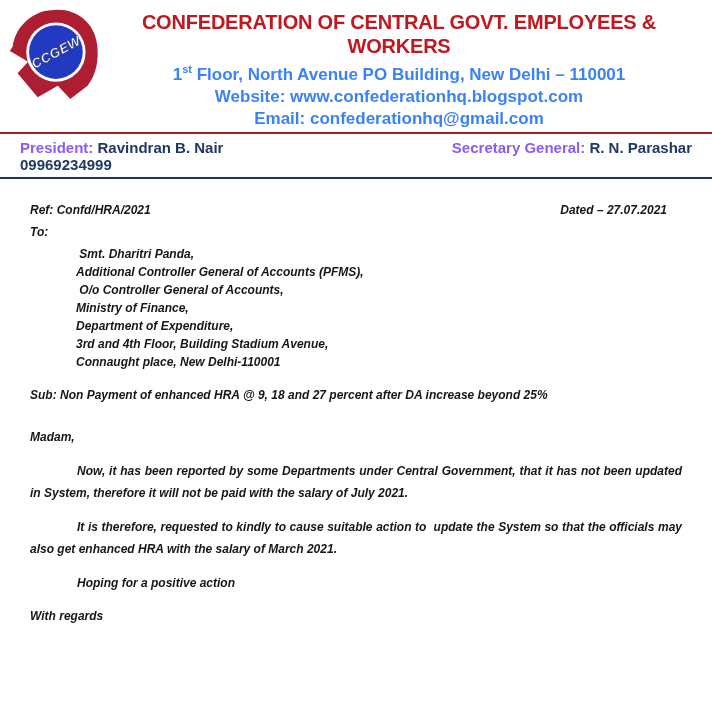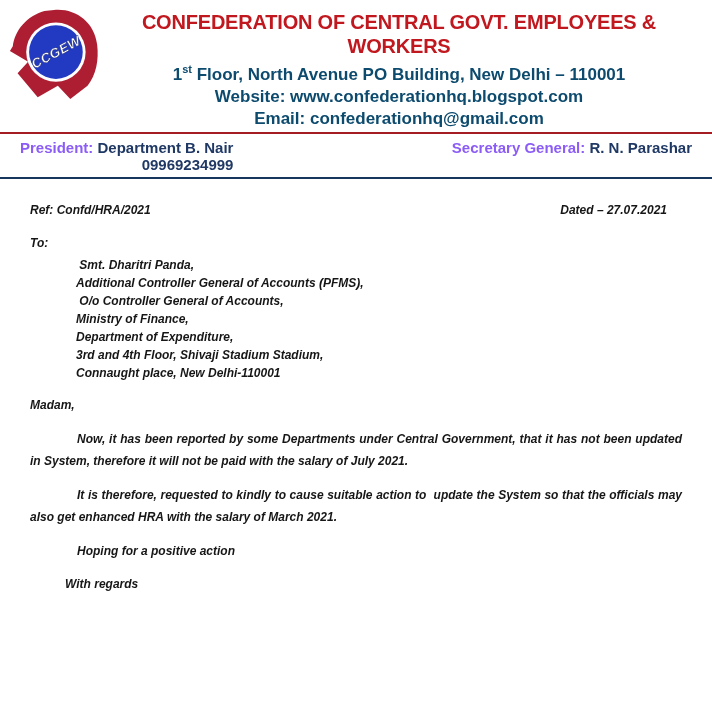--- a/index.html
+++ b/index.html
@@ -18,21 +18,21 @@
   .head-text { flex: 1; text-align: center; padding-right: 14px; }
   .org-name {
     color: #C1171E;
     font-weight: bold;
     font-size: 20px;
     line-height: 24px;
     margin-top: 5px;
     letter-spacing: -0.2px;
   }
   .head-line {
-    color: #0c4a6e;
+    color: #3b82f6;
     font-weight: bold;
     font-size: 17px;
     line-height: 21px;
     margin-top: 1px;
   }
   .head-line sup { font-size: 11px; }
 
   
   .rule-red  { height: 2px; background: #A61C23; margin-top: 3px; }
   .rule-navy { height: 2px; background: #17365D; }
@@ -41,45 +41,45 @@
   .contacts {
     display: flex;
     justify-content: space-between;
     padding: 5px 20px 4px 20px;
     font-size: 15px;
     font-weight: bold;
     color: #1F3864;
     line-height: 17px;
   }
   .contact-label { color: #8b5cf6; }
-  .contact-left .phone-line { text-align: right; }
+  .contact-left .phone-line { text-align: left; }
   .contact-right { text-align: right; }
 
   
   .letter {
     padding: 0 30px;
     font-size: 12px;
     font-weight: bold;
     font-style: italic;
     color: #161616;
     line-height: 22px;
   }
   .letter .pre { white-space: pre-wrap; }
   .ref-row { display: flex; justify-content: space-between; margin-top: 20px; }
   .dated { margin-right: 15px; }
-  .to-label { margin-top: 11px; }
+  .to-label { }
   .to-block { margin-left: 46px; margin-top: 2px; line-height: 18px; }
   .subject { margin-top: 13px; text-align: justify; }
-  .salutation { margin-top: 12px; }
+  .salutation { margin-top: 20px; }
   .para { text-align: justify; text-indent: 47px; }
   .para-0 { margin-top: 10px; }
   .para-1 { margin-top: 12px; }
   .para-2 { margin-top: 12px; }
   .closing { margin-top: 11px; margin-left: 47px; }
-  .regards { margin-top: 11px; margin-left: 35px; }
+  .regards { margin-top: 11px; }
 </style>
 </head>
 <body>
 
 <div class="page">
 
   <header class="letterhead">
     <div class="logo-wrap">
       <svg width="92" height="98" viewBox="0 0 96 100">
         <path d="M 38 5 C 20 10 7 25 5 42 L 2 47 L 21 58 L 10 70 L 31 95 L 52 83 L 65 97 L 83 83 C 92 72 95 56 93 40 C 90 16 70 2 48 4 Z" fill="#AE1E32"></path>
@@ -95,21 +95,21 @@
       <div class="head-line">Email: confederationhq@gmail.com</div>
     </div>
   </header>
 
   <div class="rule-red"></div>
 
   <div class="contacts">
     <div class="contact-left">
       <div>
         <span class="contact-label">President:</span>
-        <span>Department B. Nair</span>
+        <span>Ravindran B. Nair</span>
       </div>
       <div class="phone-line">09969234999</div>
     </div>
     <div class="contact-right">
       <div>
         <span class="contact-label">Secretary General:</span>
         <span>R. N. Parashar</span>
       </div>
     </div>
   </div>
@@ -123,24 +123,25 @@
     </div>
 
     <div class="to-label">To:</div>
 
     <div class="to-block">
       <div class="pre"> Smt. Dharitri Panda,</div>
       <div class="pre">Additional Controller General of Accounts (PFMS),</div>
       <div class="pre"> O/o Controller General of Accounts,</div>
       <div class="pre">Ministry of Finance,</div>
       <div class="pre">Department of Expenditure,</div>
-      <div class="pre">3rd and 4th Floor, Shivaji Stadium Stadium,</div>
+      <div class="pre">3rd and 4th Floor, Building Stadium Avenue,</div>
       <div class="pre">Connaught place, New Delhi-110001</div>
     </div>
 
+    <div class="subject pre">Sub: Non Payment of enhanced HRA @ 9, 18 and 27 percent after DA increase beyond 25%</div>
 
     <div class="salutation">Madam,</div>
 
     <p class="para para-1 pre">Now, it has been reported by some Departments under Central Government, that it has not been updated in System, therefore it will not be paid with the salary of July 2021.</p>
     <p class="para para-2 pre">It is therefore, requested to kindly to cause suitable action to  update the System so that the officials may also get enhanced HRA with the salary of March 2021.</p>
 
     <div class="closing">Hoping for a positive action</div>
     <div class="regards">With regards</div>
   </main>
 

